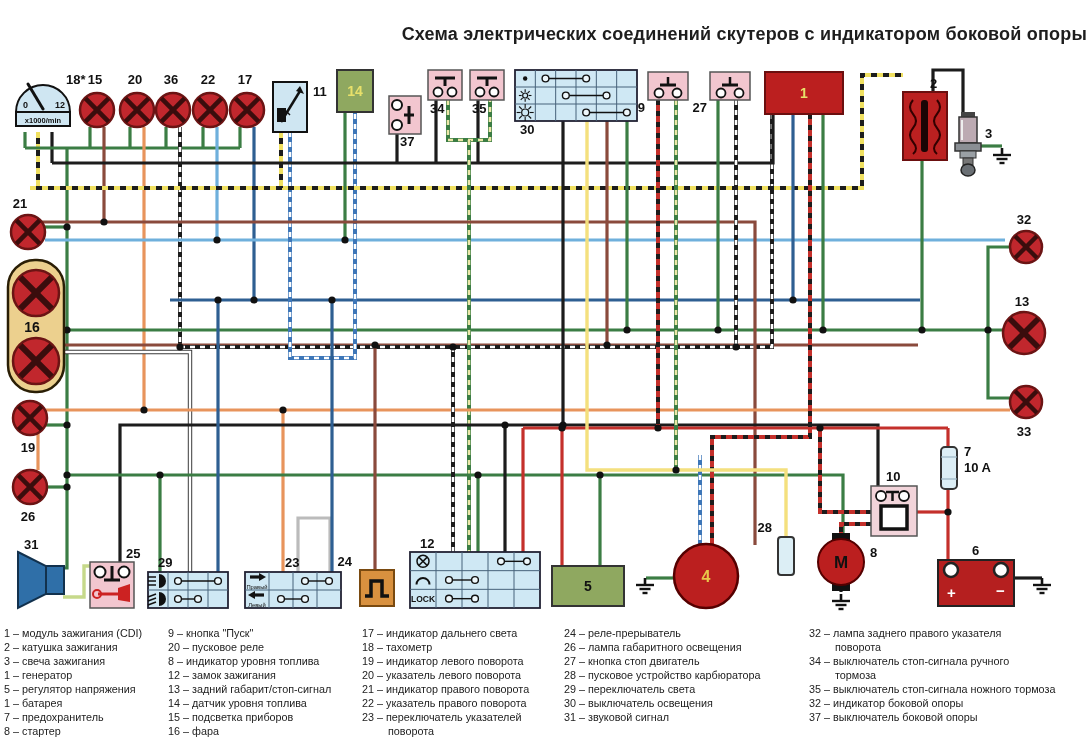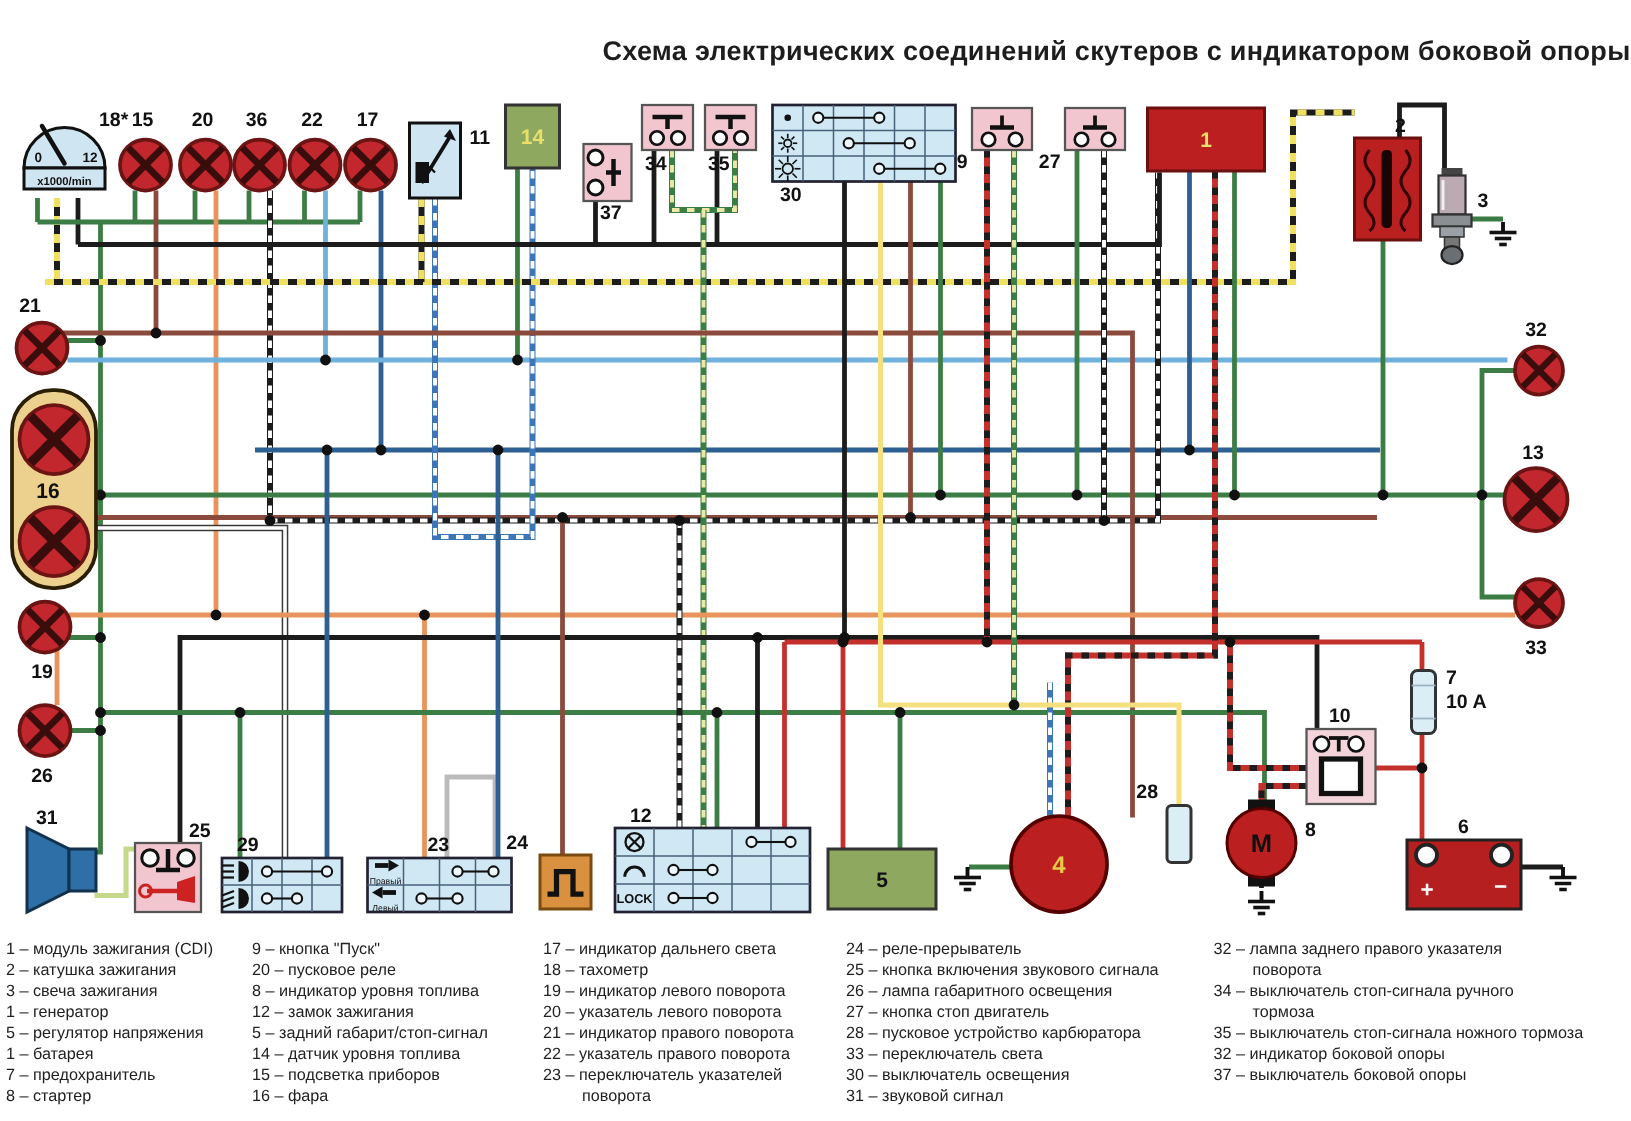--- a/index.html
+++ b/index.html
@@ -523,42 +523,41 @@
         <div class="leg-item">5 – регулятор напряжения</div>
         <div class="leg-item">1 – батарея</div>
         <div class="leg-item">7 – предохранитель</div>
         <div class="leg-item">8 – стартер</div>
       </div>
       <div class="leg-col" style="left: 168px; width: 192px;">
         <div class="leg-item">9 – кнопка "Пуск"</div>
         <div class="leg-item">20 – пусковое реле</div>
         <div class="leg-item">8 – индикатор уровня топлива</div>
         <div class="leg-item">12 – замок зажигания</div>
-        <div class="leg-item">5 – задний габарит/стоп-сигнал</div>
+        <div class="leg-item">13 – задний габарит/стоп-сигнал</div>
         <div class="leg-item">14 – датчик уровня топлива</div>
         <div class="leg-item">15 – подсветка приборов</div>
         <div class="leg-item">16 – фара</div>
       </div>
       <div class="leg-col" style="left: 362px; width: 200px;">
         <div class="leg-item">17 – индикатор дальнего света</div>
         <div class="leg-item">18 – тахометр</div>
         <div class="leg-item">19 – индикатор левого поворота</div>
         <div class="leg-item">20 – указатель левого поворота</div>
         <div class="leg-item">21 – индикатор правого поворота</div>
         <div class="leg-item">22 – указатель правого поворота</div>
         <div class="leg-item">23 – переключатель указателей
 поворота</div>
       </div>
       <div class="leg-col" style="left: 564px; width: 232px;">
         <div class="leg-item">24 – реле-прерыватель</div>
-        <div class="leg-item">25 – кнопка включения звукового сигнала</div>
         <div class="leg-item">26 – лампа габаритного освещения</div>
         <div class="leg-item">27 – кнопка стоп двигатель</div>
         <div class="leg-item">28 – пусковое устройство карбюратора</div>
-        <div class="leg-item">33 – переключатель света</div>
+        <div class="leg-item">29 – переключатель света</div>
         <div class="leg-item">30 – выключатель освещения</div>
         <div class="leg-item">31 – звуковой сигнал</div>
       </div>
       <div class="leg-col" style="left: 761px; width: 288px; margin-left: 48px;">
         <div class="leg-item">32 – лампа заднего правого указателя
 поворота</div>
         <div class="leg-item">34 – выключатель стоп-сигнала ручного
 тормоза</div>
         <div class="leg-item">35 – выключатель стоп-сигнала ножного тормоза</div>
         <div class="leg-item">32 – индикатор боковой опоры</div>

